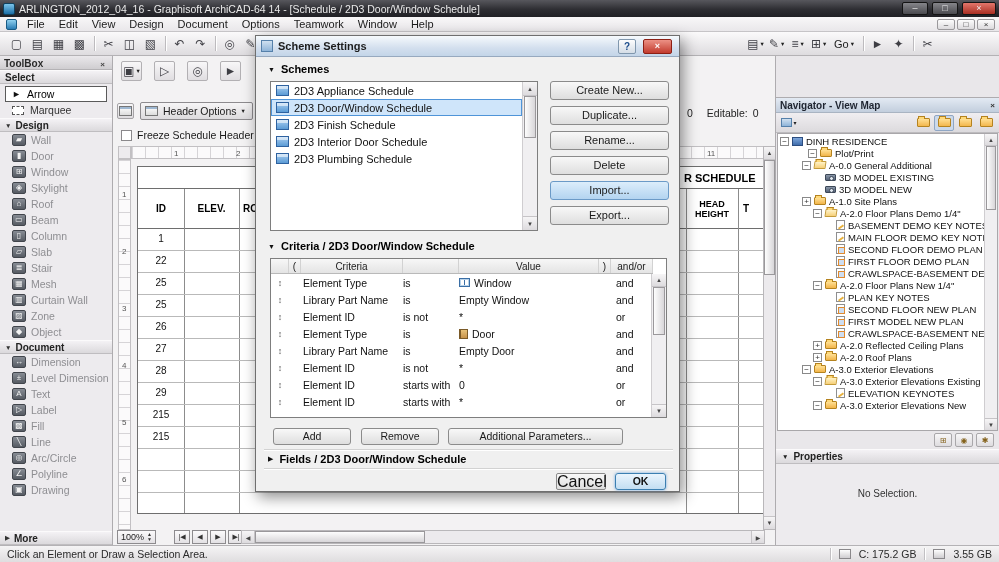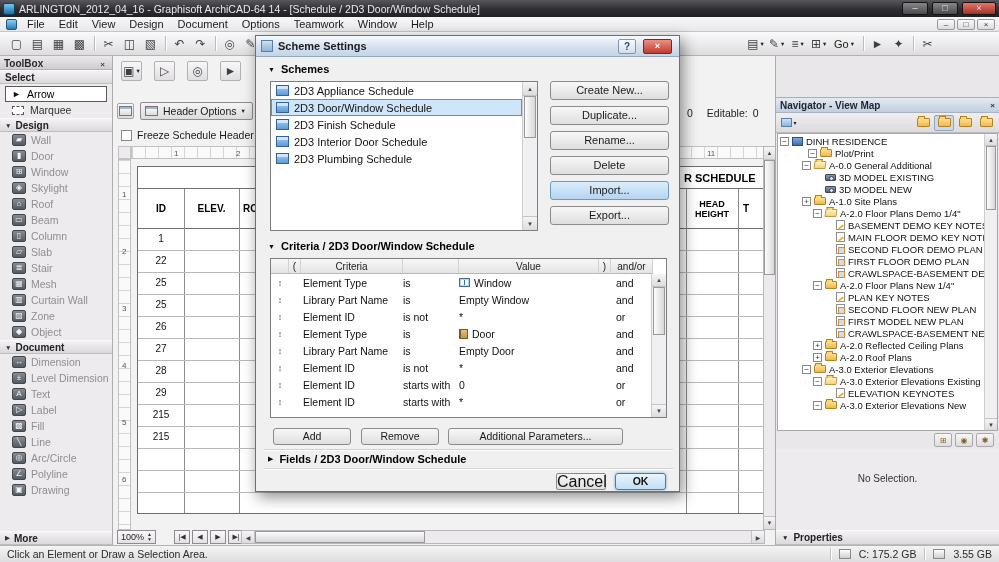--- a/index.html
+++ b/index.html
@@ -1061,26 +1061,26 @@
         </span>
 
         <span class="nav-bot-btn">
           <span>◉</span>
         </span>
 
         <span class="nav-bot-btn">
           <span>✱</span>
         </span>
       </div>
-    <div id="props-body">
-      <div id="no-selection">No Selection.</div>
-    </div>
     <div id="props-head">
       <span class="tri">▼</span>
       <span>Properties</span>
+    </div>
+    <div id="props-body">
+      <div id="no-selection">No Selection.</div>
     </div>
   </div>
 
   <div id="statusbar">
     <span id="status-hint">Click an Element or Draw a Selection Area.</span>
     <span class="st-sep"></span>
     <span class="st-icon"></span>
     <span>C: 175.2 GB</span>
     <span class="st-sep"></span>
     <span class="st-icon"></span>

